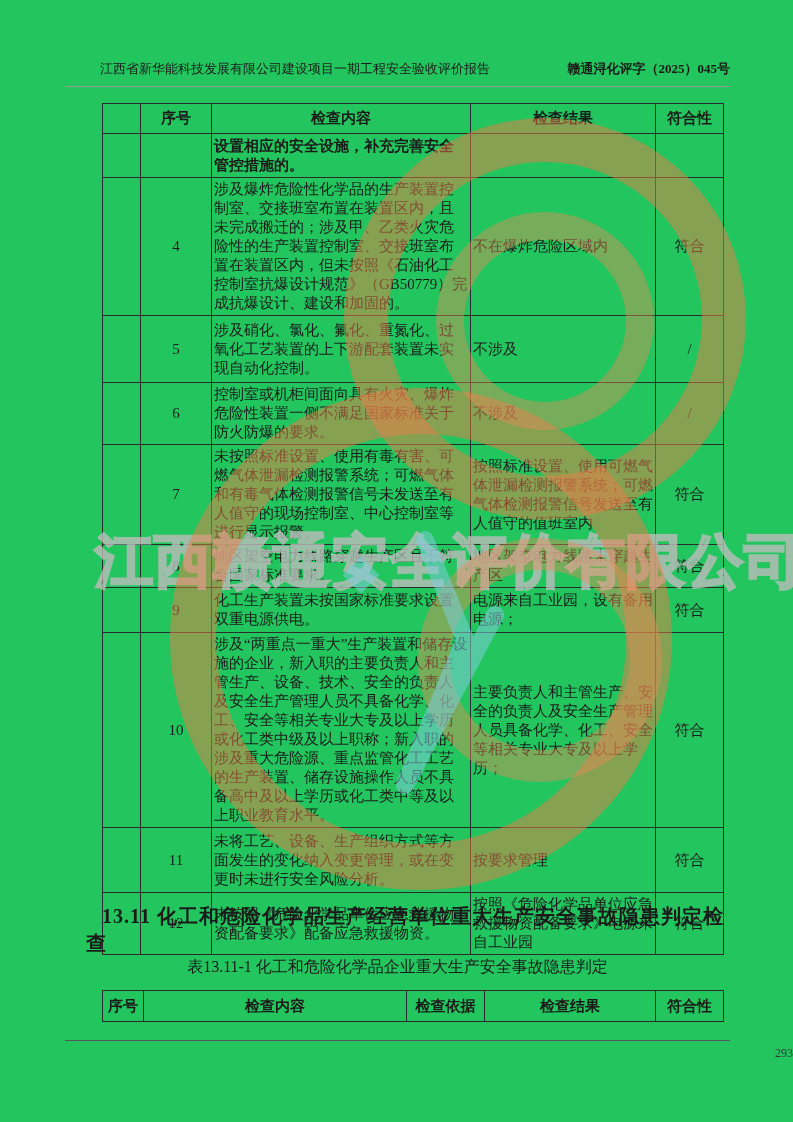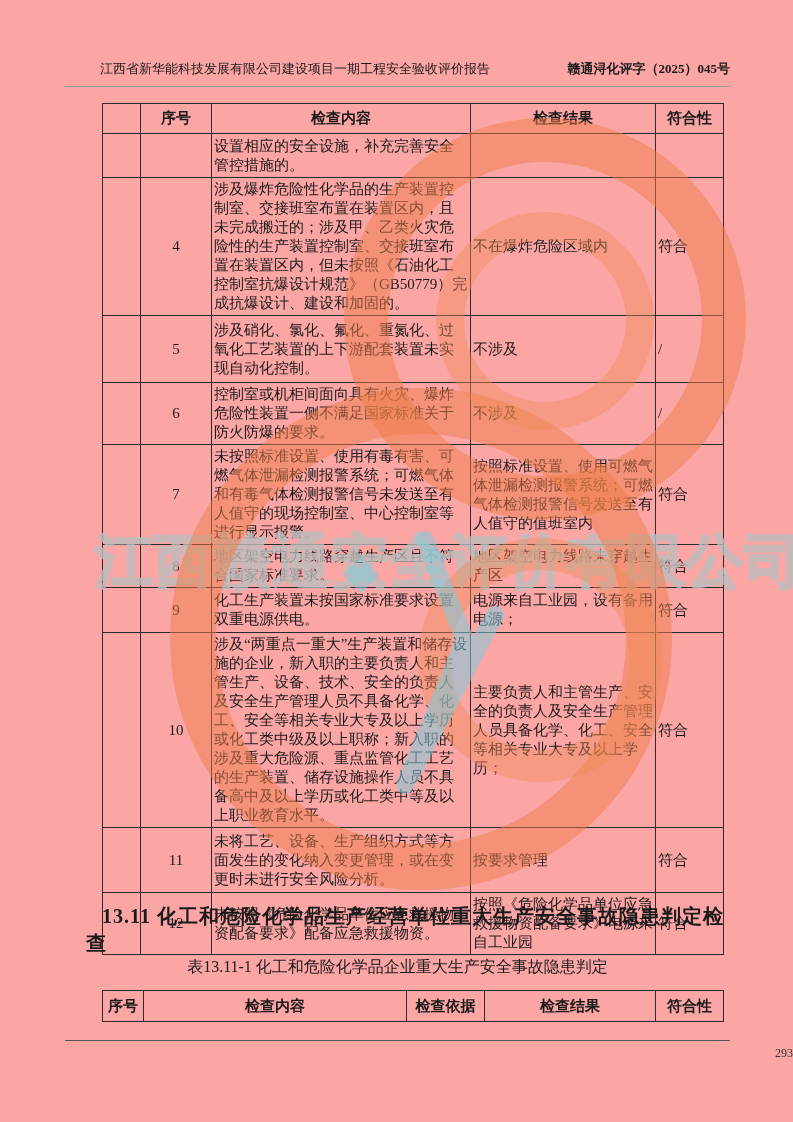--- a/index.html
+++ b/index.html
@@ -1,35 +1,35 @@
 <!DOCTYPE html>
 <html lang="zh"><head>
 <meta charset="utf-8">
 <style>
   html,body{margin:0;padding:0;background:#888;}
   .page{
-    position:relative;width:793px;height:1122px;margin:0 auto;background:#fca5a5;
+    position:relative;width:793px;height:1122px;margin:0 auto;background:#22c55e;
     font-family:"Liberation Serif","DejaVu Serif",serif;color:#1a1a1a;overflow:hidden;
   }
   
   .hdr{position:absolute;top:60px;left:100px;width:630px;display:flex;justify-content:space-between;align-items:baseline;font-size:13px;}
   .hdr .hdr-right{font-weight:bold;text-align:center;}
   .hdr-rule{position:absolute;top:86px;left:65px;width:665px;height:0;border-top:1px solid #9a9a9a;}
 
   
   table{border-collapse:collapse;table-layout:fixed;}
   .main-table{position:absolute;top:103px;left:102px;width:621px;font-size:15px;line-height:19px;}
   .main-table th,.main-table td{border:1px solid #2b2b2b;padding:2px 2px;vertical-align:middle;overflow:hidden;}
   .main-table thead tr{height:30px;}
   .main-table th{font-weight:bold;text-align:center;font-size:15px;}
   td.cell-no{text-align:center;}
   td.cell-content{text-align:left;}
   td.cell-result{text-align:left;}
-  td.cell-conf{text-align:left;}
-  .main-table tbody tr:nth-child(1){height:44px;}
+  td.cell-conf{text-align:center;}
+  .main-table tbody tr:nth-child(1){height:44px;font-weight:bold;}
   .main-table tbody tr:nth-child(2){height:133px;}
   .main-table tbody tr:nth-child(3){height:67px;}
   .main-table tbody tr:nth-child(4){height:56px;}
   .main-table tbody tr:nth-child(5){height:77px;}
   .main-table tbody tr:nth-child(6){height:43px;}
   .main-table tbody tr:nth-child(7){height:45px;}
   .main-table tbody tr:nth-child(8){height:177px;}
   .main-table tbody tr:nth-child(9){height:65px;}
   .main-table tbody tr:nth-child(10){height:55px;}
 

